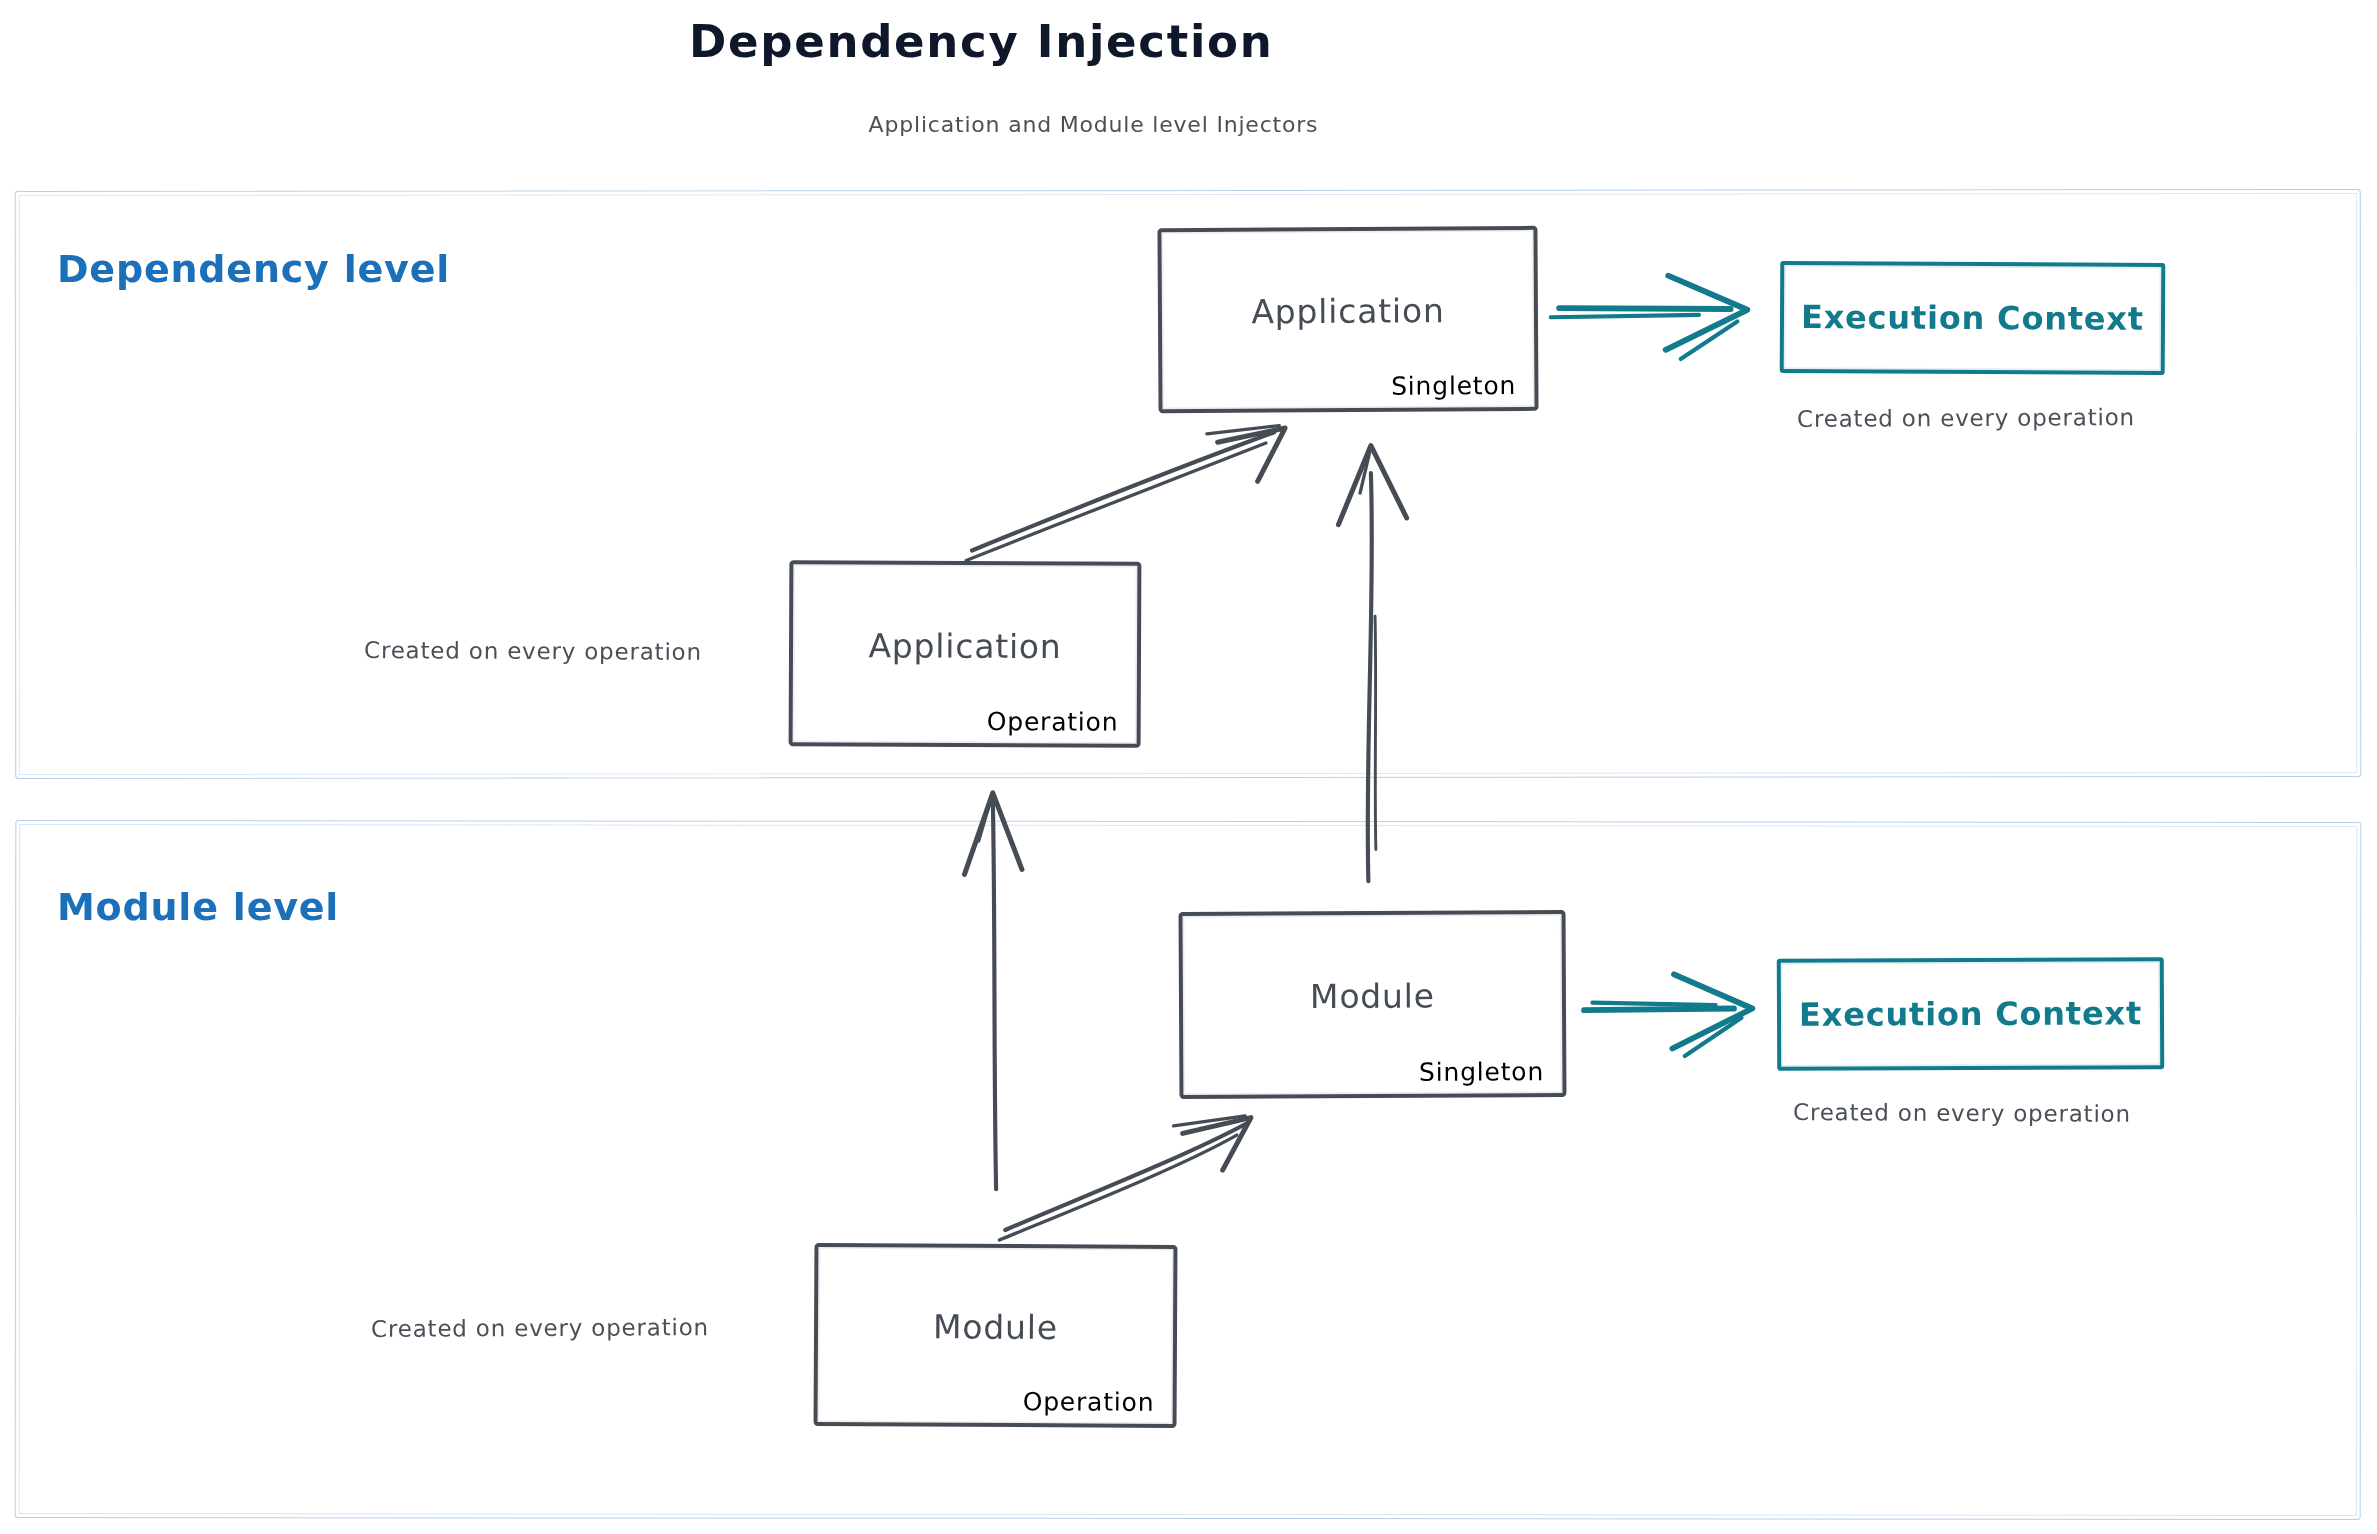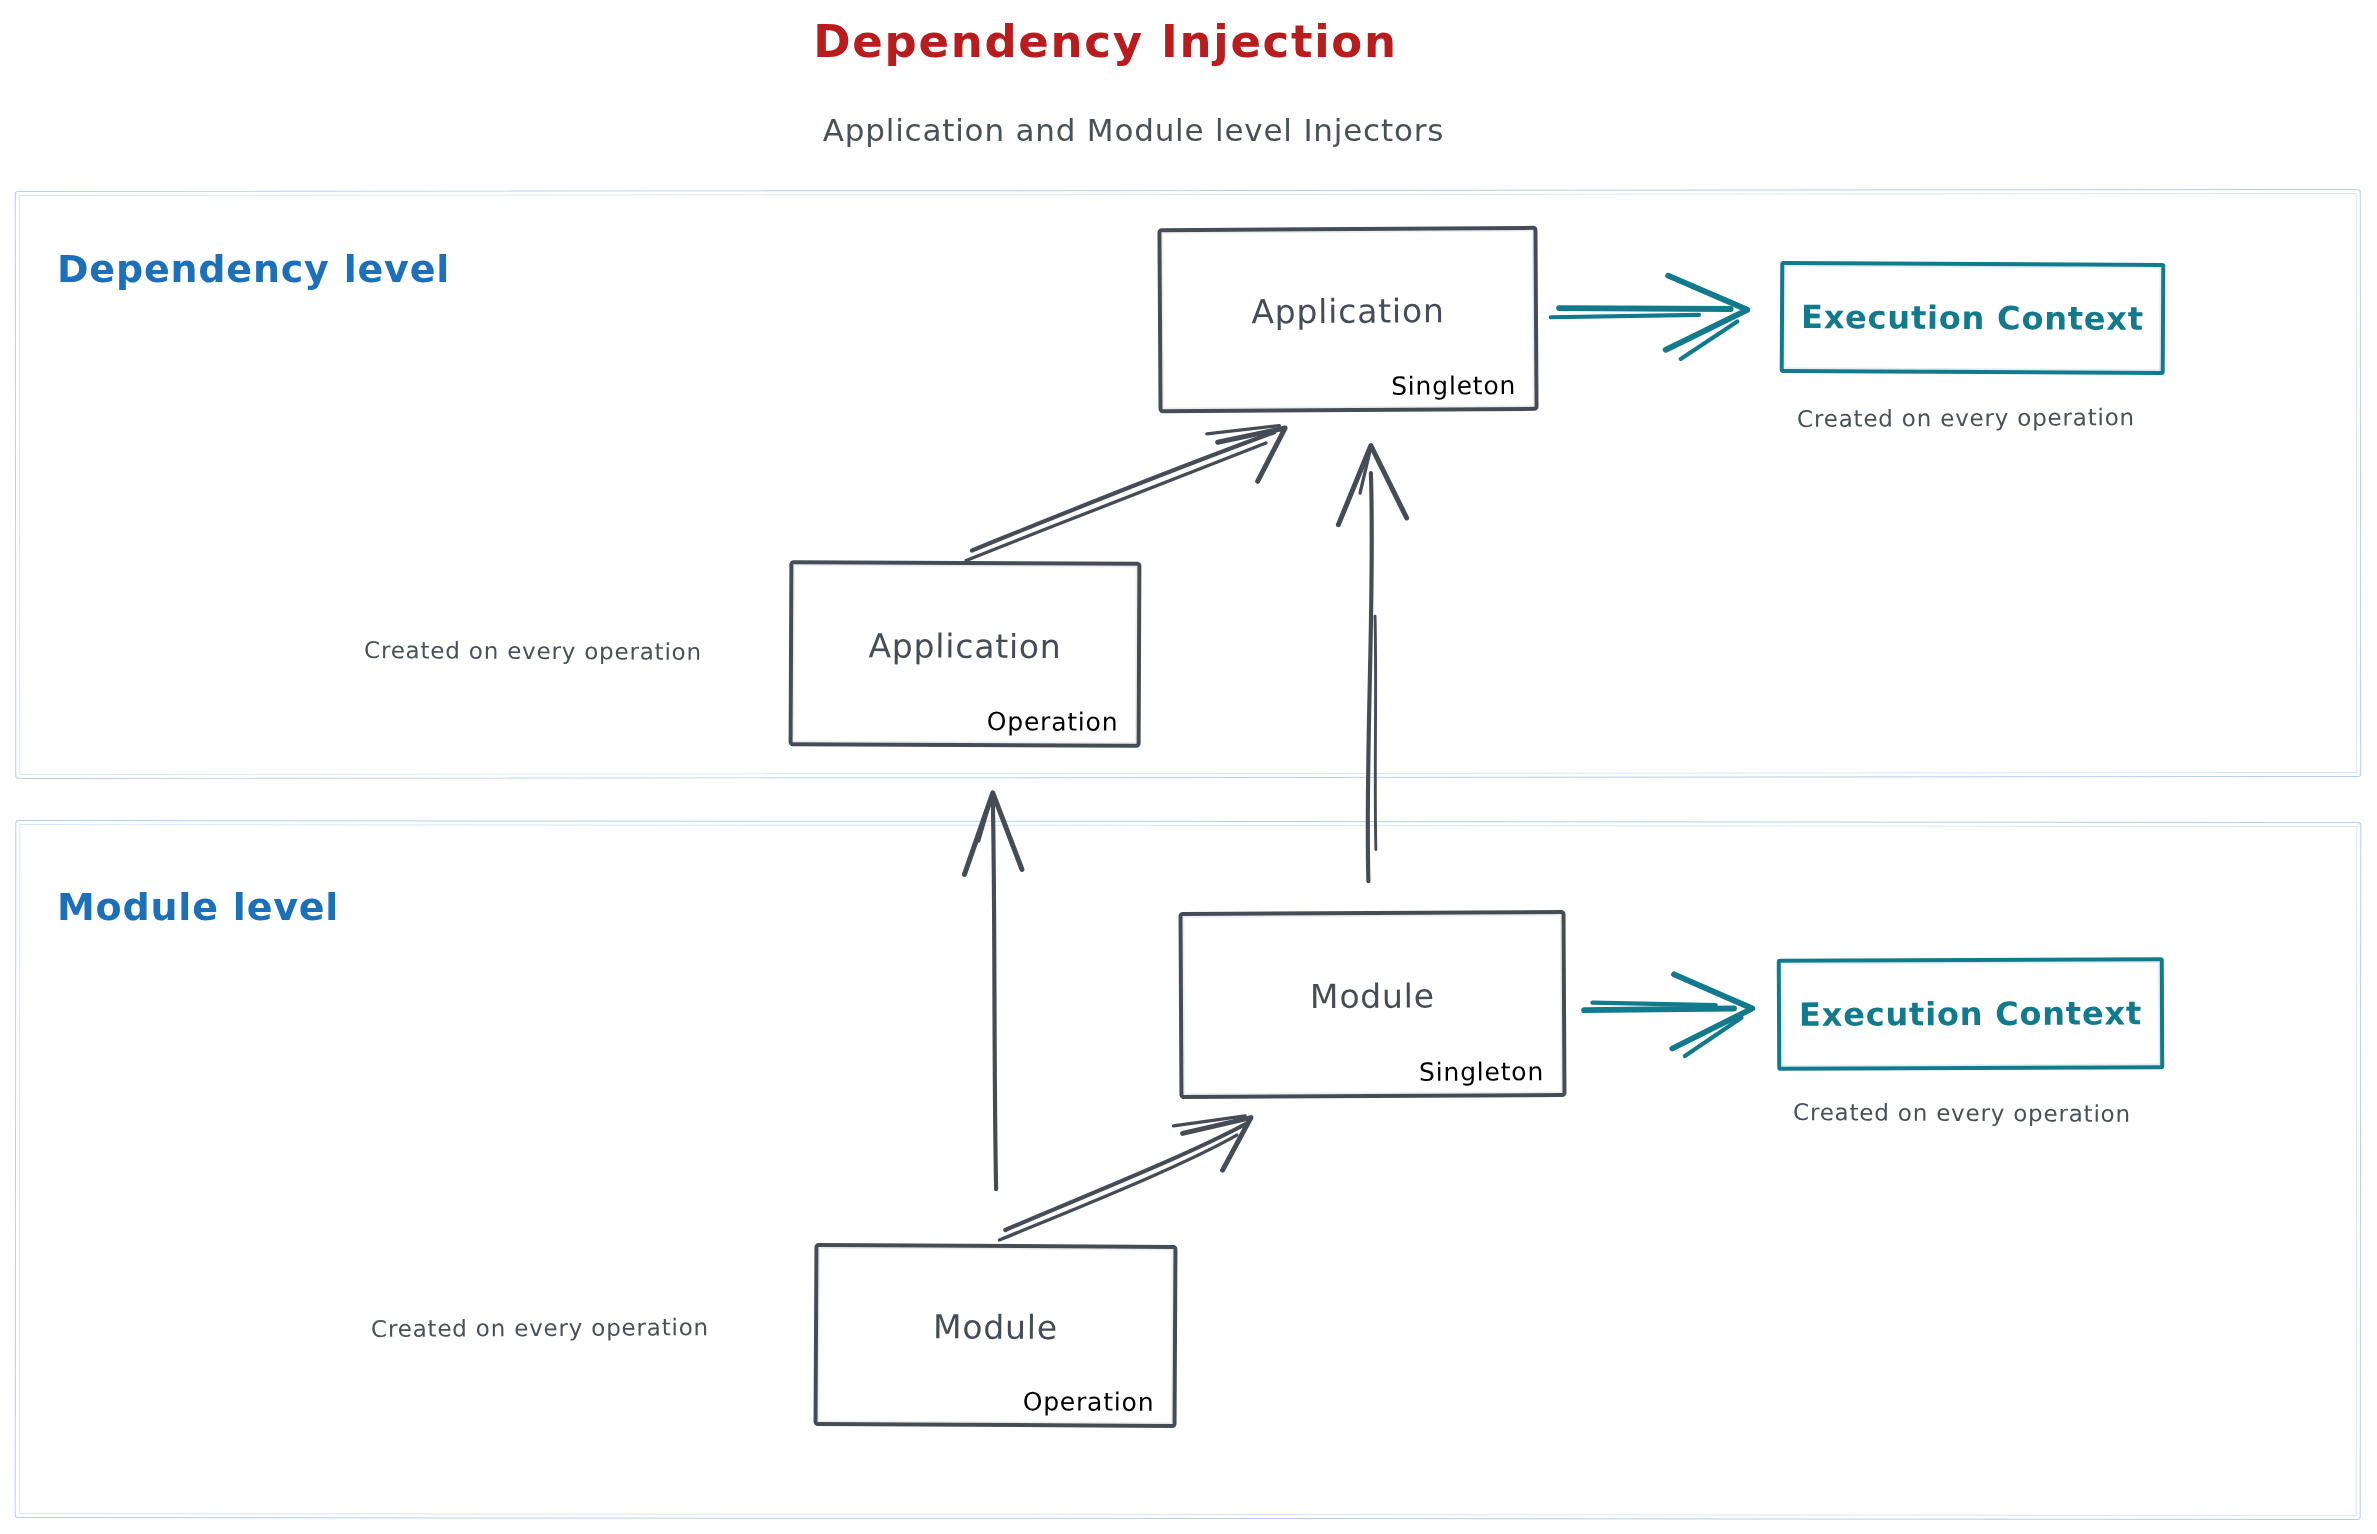--- a/index.html
+++ b/index.html
@@ -8,29 +8,29 @@
     width:2377px;height:1534px;
     background:#ffffff;
     overflow:hidden;
     font-family:"DejaVu Sans", sans-serif;
   }
   .abs{position:absolute;}
 
   
   .title{
     left:689px;top:15px;width:833px;
-    text-align:center;
+    text-align:left;
     font-size:45px;font-weight:bold;
-    color:#b91c1c;letter-spacing:1.7px;
+    color:#0f172a;letter-spacing:1.7px;
     z-index:3;
   }
   .subtitle{
-    left:717px;top:112px;width:833px;
+    left:677px;top:112px;width:833px;
     text-align:center;
-    font-size:31px;color:#4a5058;letter-spacing:0.8px;
+    font-size:22px;color:#4a5058;letter-spacing:0.8px;
     z-index:3;
   }
 
   
   .section{
     border:1.7px solid #b6cfea;
     border-radius:3.3px;
     outline:0.8px solid #d8e6f5;
     outline-offset:-5.8px;
     background:#ffffff;

